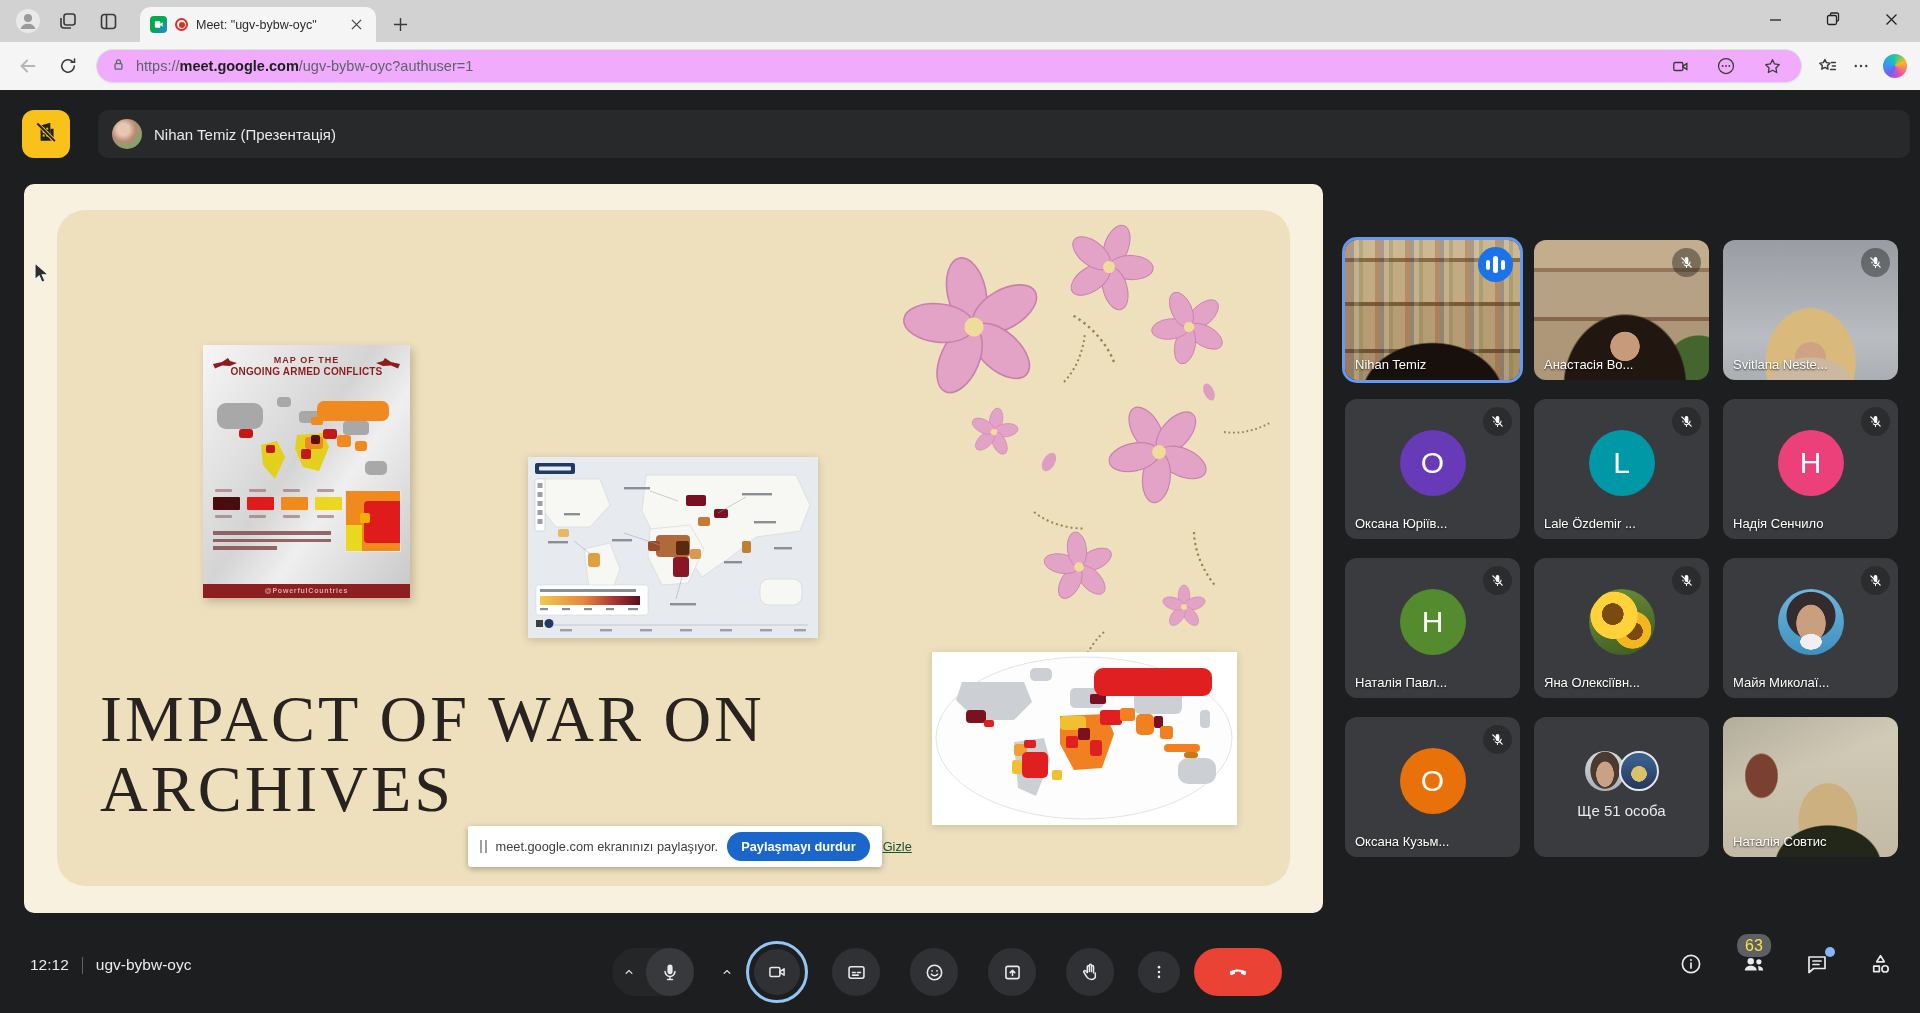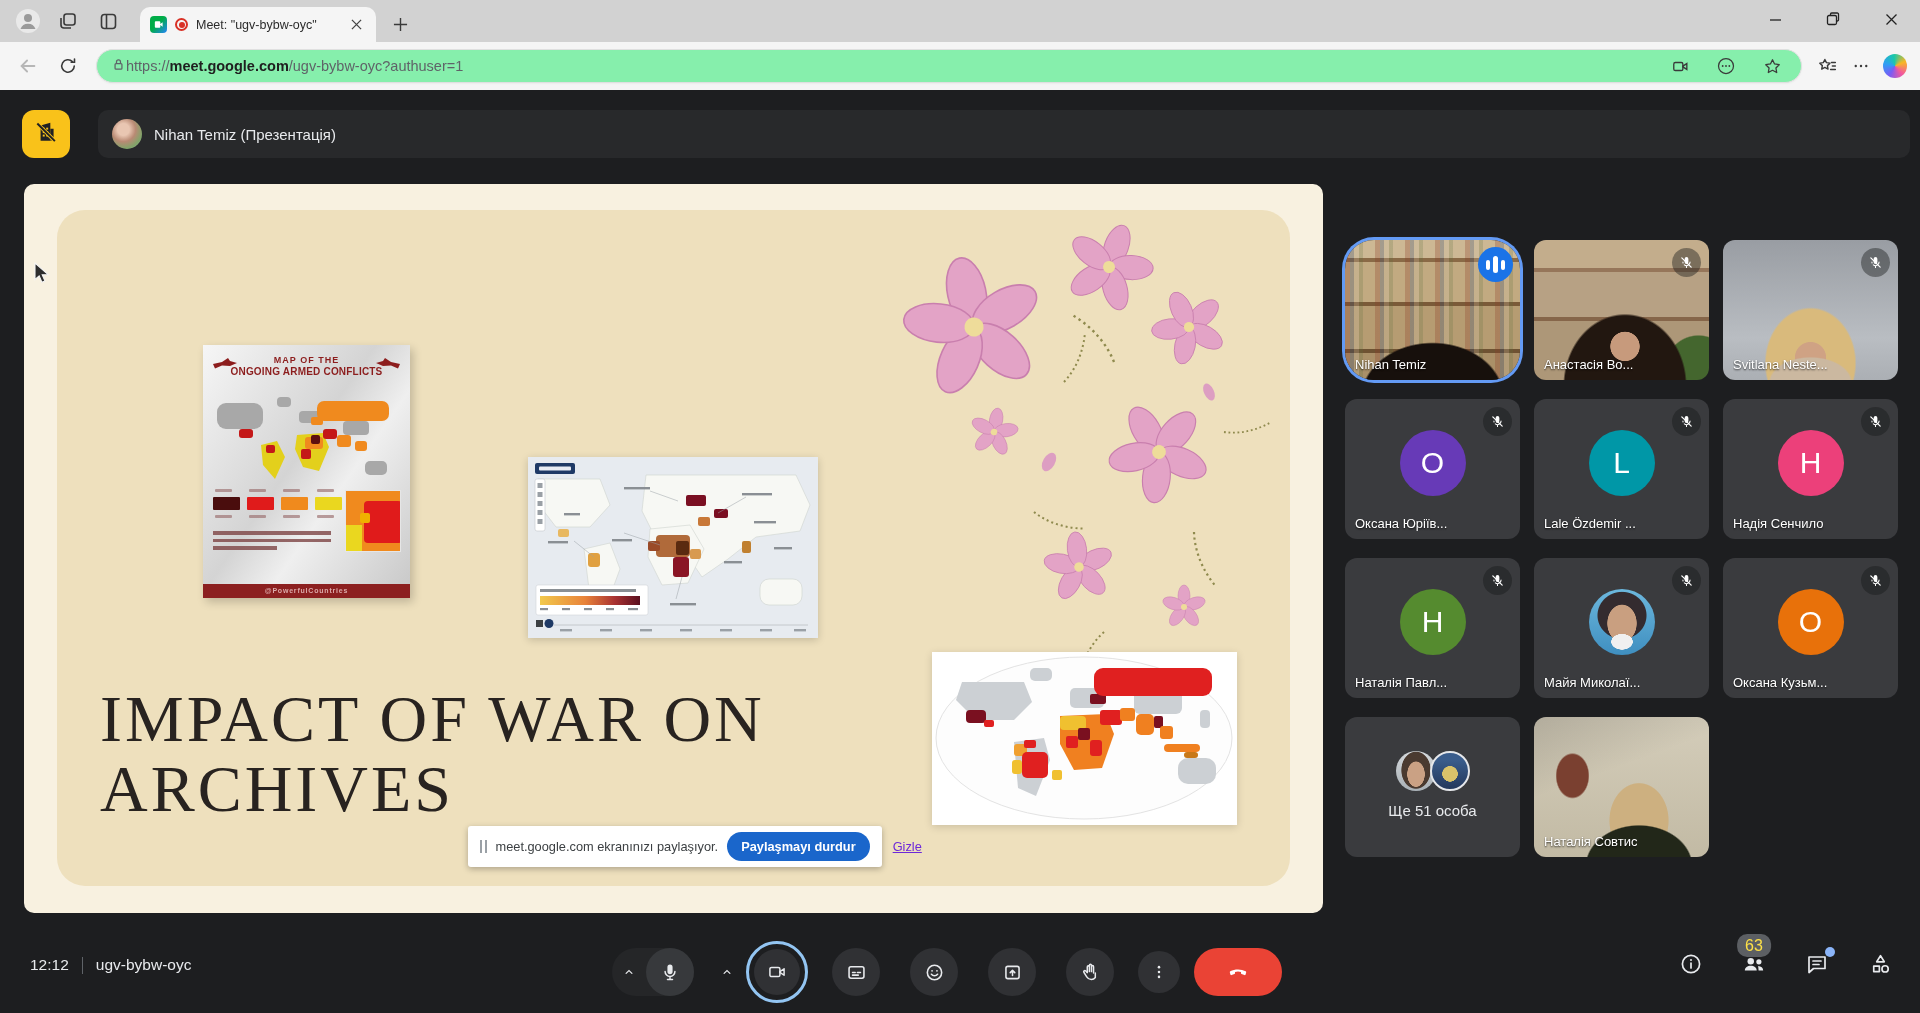--- a/index.html
+++ b/index.html
@@ -15,21 +15,21 @@
   .favicon { width:17px; height:17px; border-radius:4px; background:linear-gradient(135deg,#00ac47 45%,#2684fc); display:flex; align-items:center; justify-content:center; flex:0 0 auto; }
   .rec { width:13px; height:13px; border:2.5px solid #d93025; border-radius:50%; position:relative; flex:0 0 auto; }
   .rec::after { content:""; position:absolute; inset:1.5px; background:#d93025; border-radius:50%; }
   .tab-close { font-size:13px; color:#444; width:20px; height:20px; display:flex; align-items:center; justify-content:center; border-radius:4px; }
   .newtab { font-size:20px; color:#3a3a3a; width:32px; height:32px; display:flex; align-items:center; justify-content:center; margin-left:8px; margin-bottom:2px; }
   .win-controls { position:absolute; right:0; top:0; display:flex; height:38px; }
   .win-btn { width:58px; display:flex; align-items:center; justify-content:center; color:#222; }
 
   .toolbar { height:48px; background:#f5f5f5; display:flex; align-items:center; padding:0 10px; gap:4px; }
   .nav-btn { width:36px; height:36px; display:flex; align-items:center; justify-content:center; border-radius:6px; }
-  .urlpill { flex:1; height:34px; background:#86efac; border:1px solid #e0e0e0; border-radius:17px; display:flex; align-items:center; padding:0 14px; margin:0 6px; box-shadow:0 1px 2px rgba(0,0,0,.04); }
+  .urlpill { flex:1; height:34px; background:#f0abfc; border:1px solid #e0e0e0; border-radius:17px; display:flex; align-items:center; padding:0 14px; gap:10px; margin:0 6px; box-shadow:0 1px 2px rgba(0,0,0,.04); }
   .url { font-size:14.5px; color:#5f6368; white-space:nowrap; overflow:hidden; flex:1; }
   .url b { color:#1f1f1f; font-weight:bold; }
   .pill-right { display:flex; align-items:center; gap:16px; margin-left:auto; }
   .tool-ic { width:30px; height:30px; display:flex; align-items:center; justify-content:center; }
   .copilot { width:24px; height:24px; border-radius:50%; background:conic-gradient(from 210deg,#7a5bf5,#2f9df4,#18c9a9,#f8b723,#f4589d,#7a5bf5); }
 
   
   .meet { position:absolute; top:90px; left:0; right:0; bottom:0; background:#1d1e20; }
 
   .meet-header { position:absolute; top:20px; left:22px; right:10px; height:48px; display:flex; align-items:center; gap:28px; }
@@ -62,28 +62,28 @@
 
   .midmap { position:absolute; left:504px; top:273px; width:290px; height:181px; box-shadow:0 2px 8px rgba(0,0,0,.18); }
   .rightmap { position:absolute; left:908px; top:468px; width:305px; height:173px; background:#fff; box-shadow:0 2px 8px rgba(0,0,0,.15); }
   .flowers { position:absolute; left:830px; top:28px; }
 
   .sharebar { position:absolute; left:444px; top:642px; width:414px; height:41px; background:#fff; border-radius:3px; box-shadow:0 2px 6px rgba(0,0,0,.28); display:flex; align-items:center; padding:0 12px; gap:9px; }
   .grip { display:flex; gap:2.5px; }
   .grip i { width:2px; height:13px; background:#9aa0a6; display:block; }
   .share-msg { font-size:12.8px; color:#3c4043; white-space:nowrap; }
   .stop-btn { margin-left:auto; background:#1a66cb; color:#fff; border:none; border-radius:16px; padding:7px 14px; font-size:12.8px; font-weight:bold; font-family:inherit; white-space:nowrap; }
-  .hide-link { color:#6d28d9; text-decoration:underline; font-size:12.8px; margin-left:14px; white-space:nowrap; }
+  .hide-link { color:#14532d; text-decoration:underline; font-size:12.8px; margin-left:4px; white-space:nowrap; }
 
   .cursor { position:absolute; left:10px; top:78px; }
 
   
   .grid { position:absolute; left:1345px; top:150px; width:553px; display:grid; grid-template-columns:repeat(3,175px); column-gap:14px; row-gap:19px; grid-auto-rows:140px; }
   .tile { position:relative; background:#3a3b3e; border-radius:12px; overflow:hidden; }
-  .tile.speaking { box-shadow:0 0 0 3px #639af4;border-radius:29px; }
+  .tile.speaking { box-shadow:0 0 0 3px #639af4; }
   .name { position:absolute; left:10px; bottom:8px; font-size:13px; font-weight:500; color:#fff; text-shadow:0 1px 2px rgba(0,0,0,.8); white-space:nowrap; max-width:155px; overflow:hidden; }
   .micoff { position:absolute; top:8px; right:8px; width:29px; height:29px; border-radius:50%; background:rgba(22,23,25,.42); display:flex; align-items:center; justify-content:center; }
   .eq { position:absolute; top:7px; right:7px; width:35px; height:35px; border-radius:50%; background:#1a73e8; display:flex; align-items:center; justify-content:center; gap:3px; }
   .eq i { width:4.5px; background:#fff; border-radius:3px; display:block; }
   .eq i:nth-child(1){height:10px} .eq i:nth-child(2){height:17px} .eq i:nth-child(3){height:10px}
   .big-avatar { position:absolute; left:50%; top:46%; transform:translate(-50%,-50%); width:66px; height:66px; border-radius:50%; display:flex; align-items:center; justify-content:center; font-size:30px; color:#fff; }
   .av-sunflower { background:radial-gradient(circle 11px at 36% 38%,#7a4a10 97%,transparent),radial-gradient(circle 24px at 38% 40%,#ffd23a 97%,transparent),radial-gradient(circle 9px at 68% 64%,#7a4a10 97%,transparent),radial-gradient(circle 19px at 66% 62%,#f2b61e 97%,transparent),linear-gradient(160deg,#6f8f3a,#3c5a22); }
   .av-maya { background:radial-gradient(ellipse 11px 8px at 50% 80%,#f0f0f0 96%,transparent),radial-gradient(ellipse 15px 19px at 50% 52%,#c99f80 96%,transparent),radial-gradient(ellipse 25px 24px at 50% 40%,#342b2f 96%,transparent),linear-gradient(180deg,#6cb7dd,#3f8fc0); }
 
   .t-overflow .name { left:0; right:0; bottom:38px; text-align:center; font-size:15px; max-width:none; color:#e8eaed; text-shadow:none; }
@@ -588,20 +588,33 @@
       <svg width="15" height="15" viewBox="0 0 24 24">
             <path d="M12 14.3a3 3 0 0 0 3-3V6.2a3 3 0 1 0-6 0v5.1a3 3 0 0 0 3 3z" fill="#fff"></path>
             <path d="M17.7 11.4a5.7 5.7 0 0 1-9.2 4.4M6.3 11.4c0 .5.1 1 .2 1.4M12 17.1V20" fill="none" stroke="#fff" stroke-width="1.7" stroke-linecap="round"></path>
             <path d="M4.5 4.5l15 15" stroke="#fff" stroke-width="1.9" stroke-linecap="round"></path>
           </svg>
     </div>
 
     <div class="name">Наталія Павл...</div>
   </div>
       <div class="tile">
+    <div class="big-avatar av-sunflower"></div>
+
+    <div class="micoff">
+      <svg width="15" height="15" viewBox="0 0 24 24">
+            <path d="M12 14.3a3 3 0 0 0 3-3V6.2a3 3 0 1 0-6 0v5.1a3 3 0 0 0 3 3z" fill="#fff"></path>
+            <path d="M17.7 11.4a5.7 5.7 0 0 1-9.2 4.4M6.3 11.4c0 .5.1 1 .2 1.4M12 17.1V20" fill="none" stroke="#fff" stroke-width="1.7" stroke-linecap="round"></path>
+            <path d="M4.5 4.5l15 15" stroke="#fff" stroke-width="1.9" stroke-linecap="round"></path>
+          </svg>
+    </div>
+
+    <div class="name">Яна Олексіївн...</div>
+  </div>
+      <div class="tile">
     <div class="big-avatar av-maya"></div>
 
     <div class="micoff">
       <svg width="15" height="15" viewBox="0 0 24 24">
             <path d="M12 14.3a3 3 0 0 0 3-3V6.2a3 3 0 1 0-6 0v5.1a3 3 0 0 0 3 3z" fill="#fff"></path>
             <path d="M17.7 11.4a5.7 5.7 0 0 1-9.2 4.4M6.3 11.4c0 .5.1 1 .2 1.4M12 17.1V20" fill="none" stroke="#fff" stroke-width="1.7" stroke-linecap="round"></path>
             <path d="M4.5 4.5l15 15" stroke="#fff" stroke-width="1.9" stroke-linecap="round"></path>
           </svg>
     </div>
 

